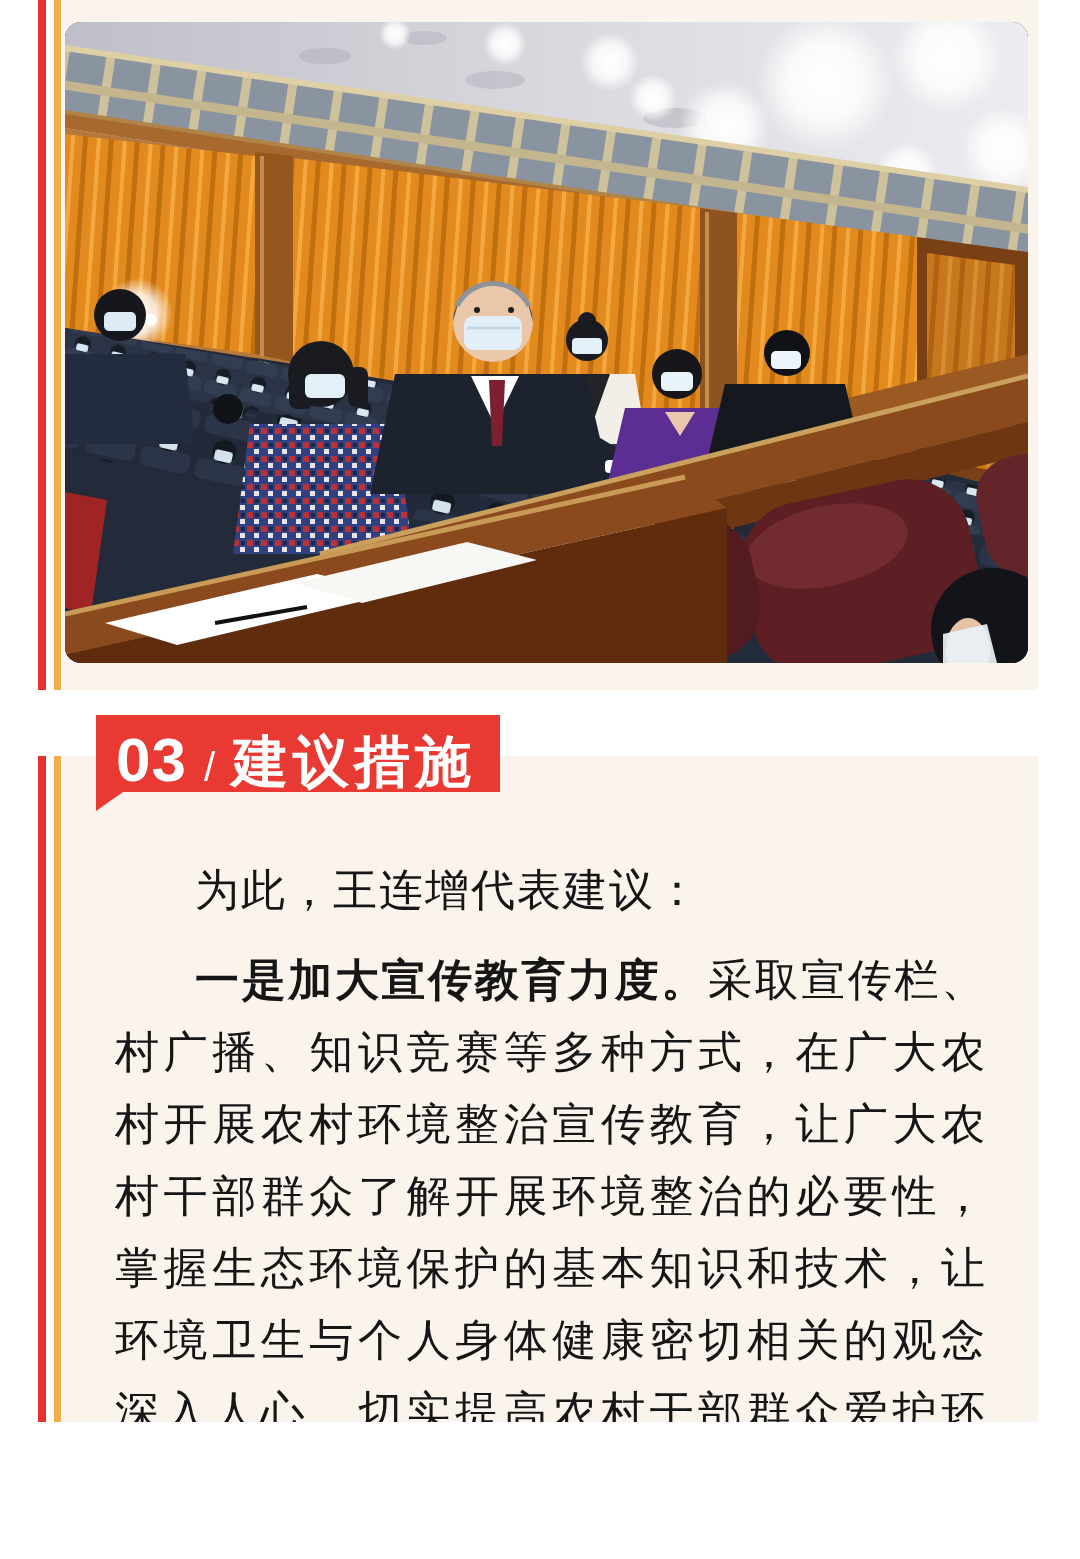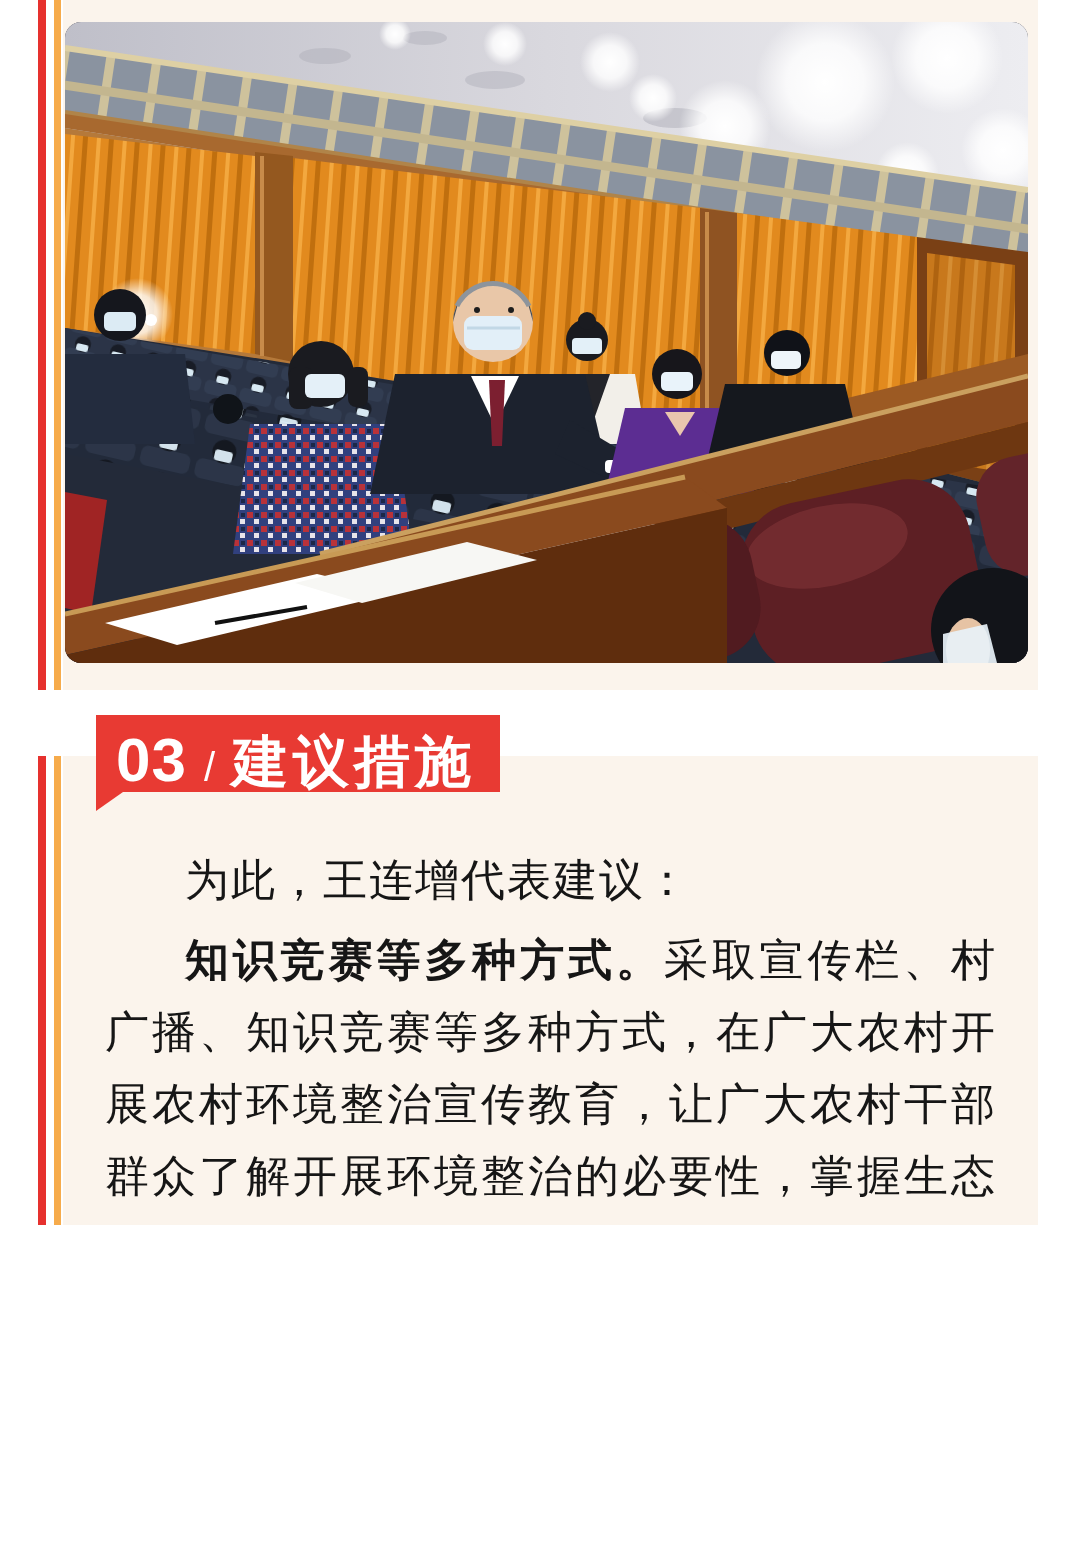--- a/index.html
+++ b/index.html
@@ -1,17 +1,17 @@
 <!DOCTYPE html>
 <html style="--page-bg: #ffffff; --card-bg: #fbf4ec; --stripe-red: #e6312e; --stripe-orange: #f6ab4b; --banner-red: #e83a33; --banner-text-color: #ffffff; --body-text-color: #161616;"><head>
 <meta charset="utf-8">
 <style>
   html,body{margin:0;padding:0;background:#ffffff;}
   .page{
-    position:relative;width:1080px;height:1225px;overflow:hidden;
+    position:relative;width:1080px;height:1422px;overflow:hidden;
     background:var(--page-bg,#ffffff);
     font-family:"Liberation Sans","DejaVu Sans",sans-serif;
   }
   
   .section{position:absolute;left:38px;width:1000px;}
   .stripe-red{position:absolute;left:0;top:0;bottom:0;width:8px;background:var(--stripe-red,#e6312e);}
   .stripe-orange{position:absolute;left:16px;top:0;bottom:0;width:7px;background:var(--stripe-orange,#f6ab4b);}
   .panel{position:absolute;left:25px;right:0;top:0;bottom:0;background:var(--card-bg,#fbf4ec);}
   .photo-section{top:0;height:690px;}
   .text-section{top:756px;height:803px;}
@@ -37,21 +37,21 @@
     border-top:19px solid var(--banner-red,#e83a33);
     border-right:27px solid transparent;
   }
   
   .article{
     position:absolute;left:97px;top:836px;width:908px;z-index:4;
     color:var(--body-text-color,#161616);
     font-size:44px;line-height:72px;letter-spacing:2px;
     text-align:justify;
   }
-  .article p{margin:8px;text-indent:80px;}
+  .article p{margin:18px;text-indent:80px;}
   .article strong{font-weight:700;}
 </style>
 </head>
 <body>
 
 <div class="page">
 
   <section class="section photo-section">
     <div class="stripe-red"></div>
     <div class="stripe-orange"></div>
@@ -266,17 +266,17 @@
     <div class="stripe-red"></div>
     <div class="stripe-orange"></div>
     <div class="panel"></div>
   </section>
 
   <div class="article">
     <p>
       <span>为此，王连增代表建议：</span>
     </p>
     <p>
-      <strong>知识竞赛等多种方式。</strong><span>采取宣传栏、村广播、知识竞赛等多种方式，在广大农村开展农村环境整治宣传教育，让广大农村干部群众了解开展环境整治的必要性，掌握生态环境保护的基本知识和技术，让环境卫生与个人身体健康密切相关的观念深入人心，切实提高农村干部群众爱护环境意识，增强卫生健康意识，变被动接受为积极主动参与，让农村环境整治变成群众的自觉行动。</span>
+      <strong>一是加大宣传教育力度。</strong><span>采取宣传栏、村广播、知识竞赛等多种方式，在广大农村开展农村环境整治宣传教育，让广大农村干部群众了解开展环境整治的必要性，掌握生态环境保护的基本知识和技术，让环境卫生与个人身体健康密切相关的观念深入人心，切实提高农村干部群众爱护环境意识，增强卫生健康意识，变被动接受为积极主动参与，让农村环境整治变成群众的自觉行动。</span>
     </p>
   </div>
 
 </div>
 
 </body></html>

